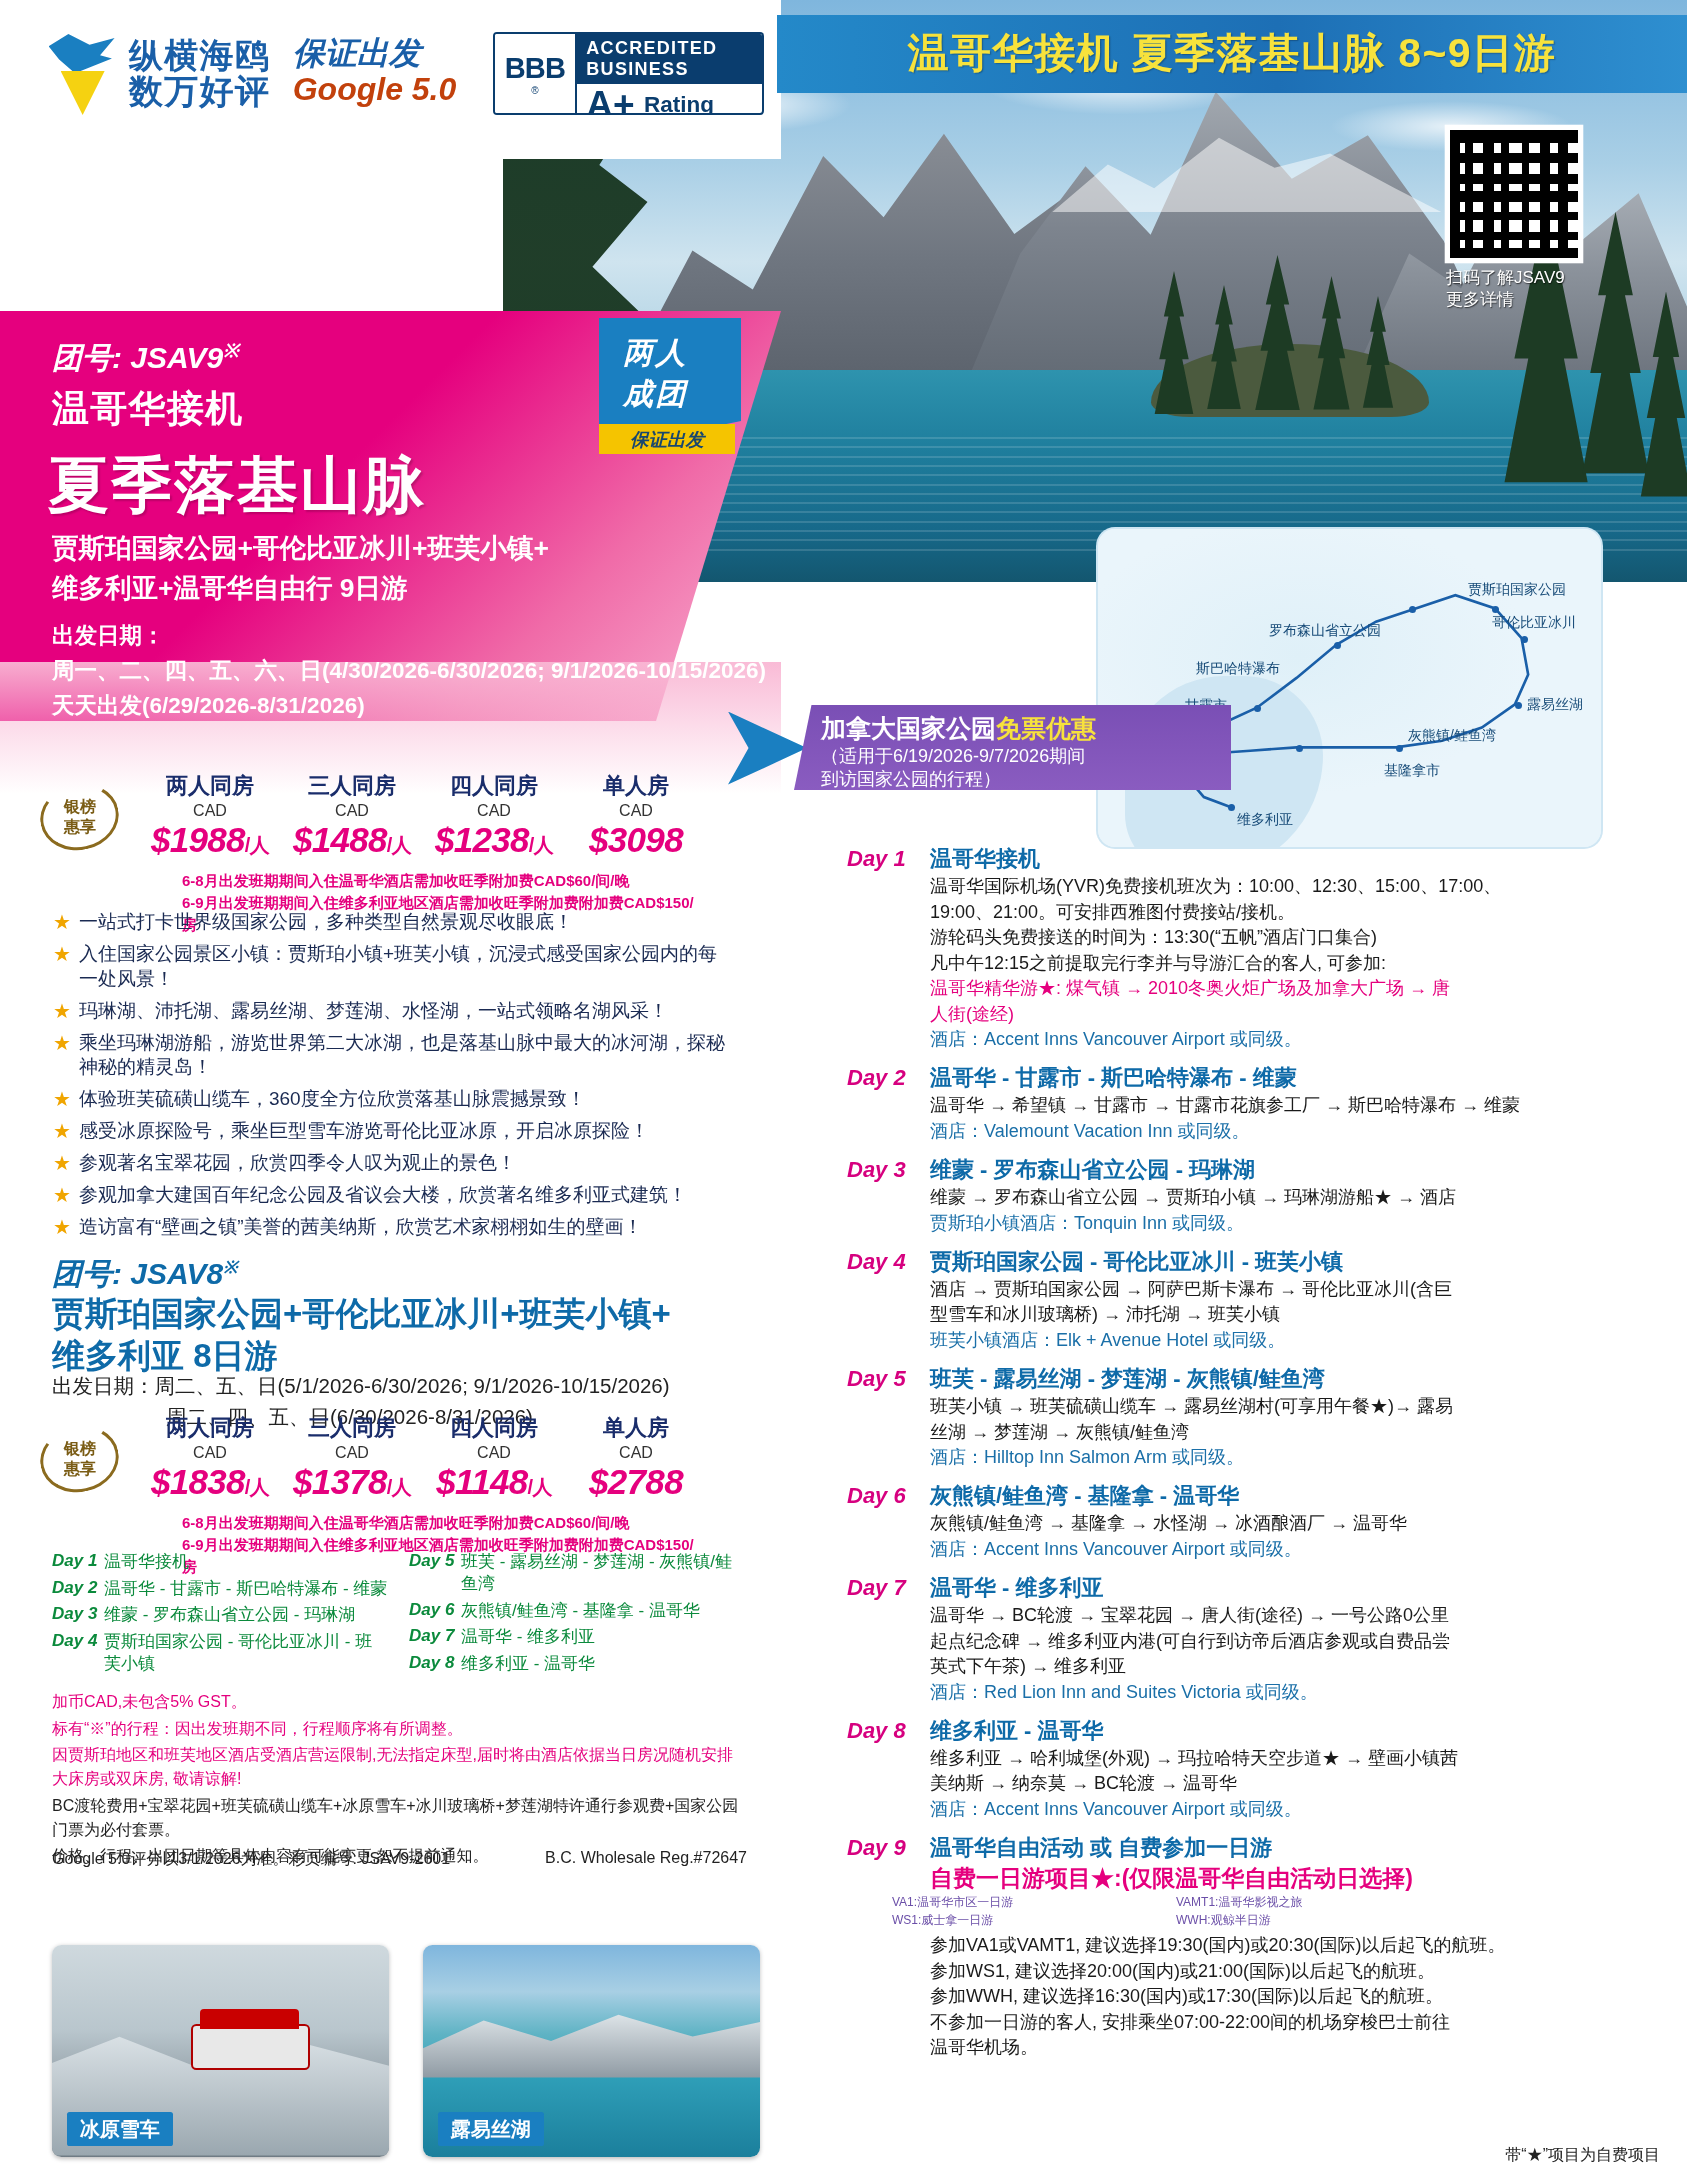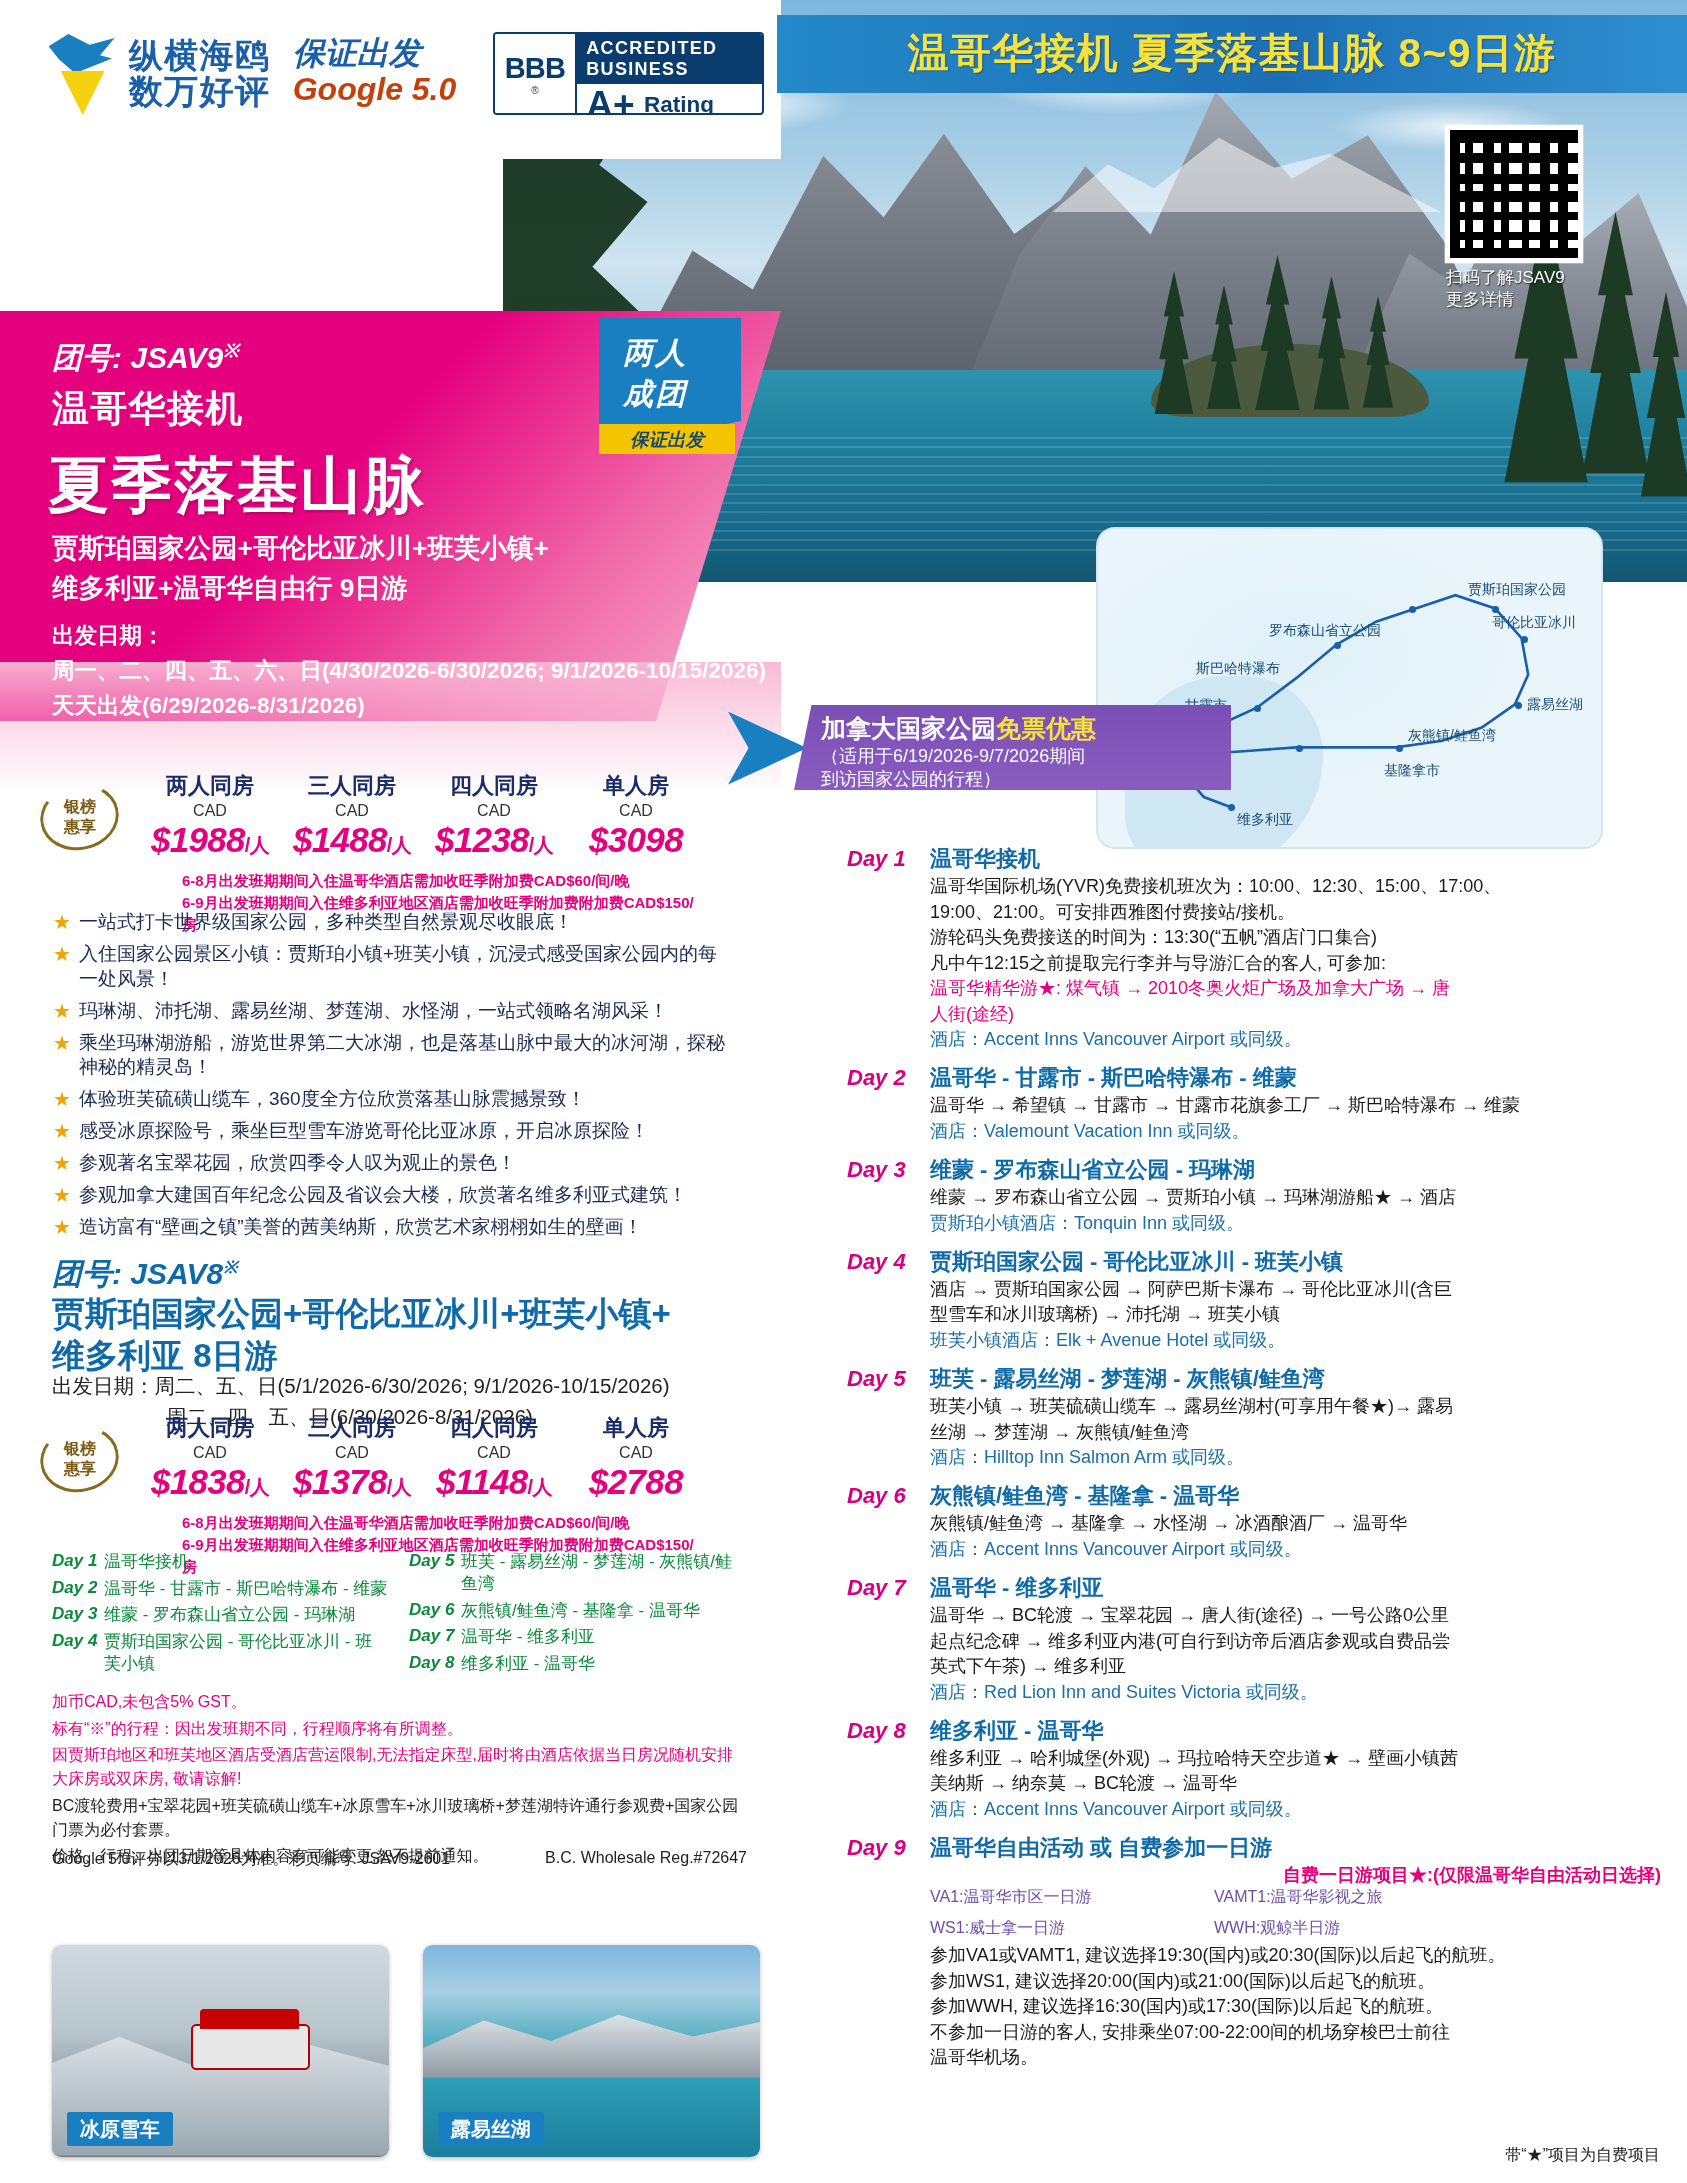--- a/index.html
+++ b/index.html
@@ -344,22 +344,22 @@
   .itin { position: absolute; left: 847px; top: 844px; width: 814px; }
   .day { margin-bottom: 10.6px; }
   .day-head { display: flex; gap: 12px; align-items: baseline; }
   .day-no {
     font-size: 22px; font-weight: bold; font-style: italic; color: #d6007f; white-space: nowrap; min-width: 71px;
   }
   .day-title { font-size: 22px; font-weight: bold; color: #0e6aa8; }
   .day-body { margin-left: 83px; font-size: 18px; color: #1a1a1a; line-height: 1.42; }
   .day-body .hotel { color: #1a6fa8; }
   .day-body .pinkline { color: #e5007e; }
-  .day9-opt { margin-left: 83px; font-size: 18px; color: #e5007e; font-weight: bold; text-align: right; }
-  .day9-grid { margin-left: 83px; display: grid; grid-template-columns: 284px 1fr; font-size: 16px; color: #6b4fa8; row-gap: 10px;}
+  .day9-opt { margin-left: 83px; font-size: 23px; color: #e5007e; font-weight: bold; }
+  .day9-grid { margin-left: 45px; display: grid; grid-template-columns: 284px 1fr; font-size: 12px; color: #6b4fa8; row-gap: 1px;}
   .footnote { position: absolute; right: 28px; bottom: 17px; font-size: 16px; color: #222; }
 </style>
 </head>
 <body>
 
 <div class="page">
 
   <div class="hero">
     <div class="hero-sky"></div>
     <div class="hero-clouds"></div>

